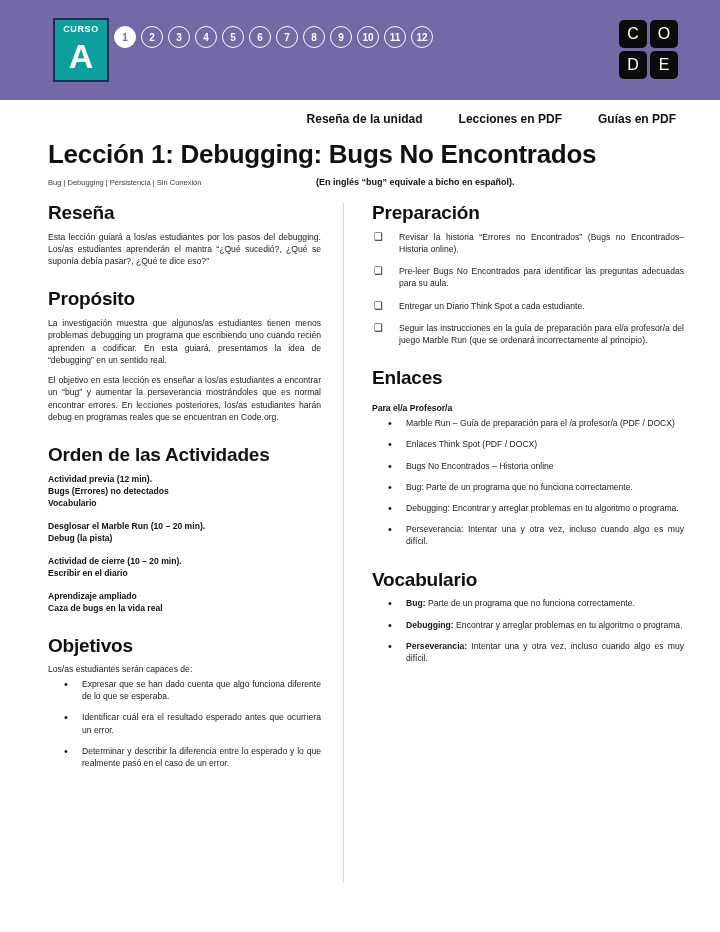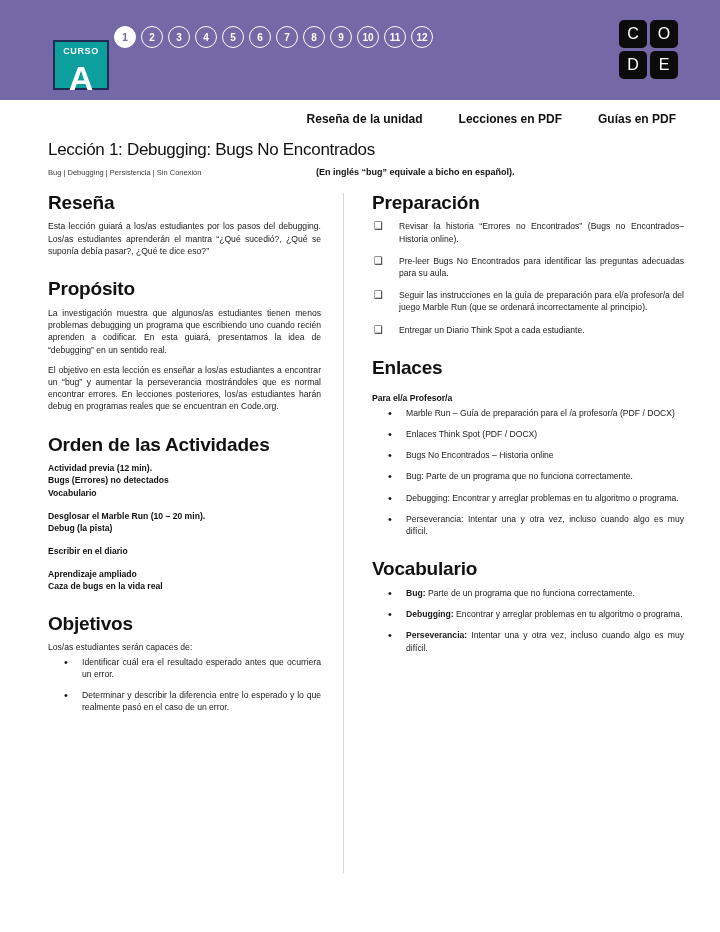--- a/index.html
+++ b/index.html
@@ -21,30 +21,29 @@
     position: relative;
     height: 100px;
     background: #7468a6;
     box-sizing: border-box;
   }
   .course-badge {
     position: absolute;
     left: 53px;
     top: 18px;
     width: 56px;
-    height: 50px;
+    height: 64px;
     background: #0d9e9e;
     border: 2px solid #1f2b52;
     box-sizing: border-box;
     display: flex;
     flex-direction: column;
     align-items: center;
     justify-content: flex-start;
     padding-top: 5px;
-    margin-top: 22px;
   }
   .course-badge .curso-word {
     color: #ffffff;
     font-size: 9px;
     font-weight: bold;
     letter-spacing: 0.6px;
     line-height: 1;
   }
   .course-badge .curso-letter {
     color: #ffffff;
@@ -119,22 +118,22 @@
   .top-links a {
     color: #111111;
     text-decoration: none;
   }
 
   
   .title-block {
     padding: 14px 48px 0 48px;
   }
   .lesson-title {
-    font-size: 17px;
-    font-weight: normal;
+    font-size: 26px;
+    font-weight: bold;
     color: #111111;
     letter-spacing: -0.3px;
     line-height: 1.15;
     margin: 0;
   }
   .subtitle-row {
     display: flex;
     margin-top: 7px;
     align-items: baseline;
   }
@@ -337,47 +336,49 @@
         <div class="activity-group">
           <div>Actividad previa (12 min).</div>
           <div>Bugs (Errores) no detectados</div>
           <div>Vocabulario</div>
         </div>
         <div class="activity-group">
           <div>Desglosar el Marble Run (10 – 20 min).</div>
           <div>Debug (la pista)</div>
         </div>
         <div class="activity-group">
+          <div>Actividad de cierre (10 – 20 min).</div>
           <div>Escribir en el diario</div>
         </div>
         <div class="activity-group">
           <div>Aprendizaje ampliado</div>
           <div>Caza de bugs  en la vida real</div>
         </div>
       </div>
 
     <h2 class="sec-head gap">Objetivos</h2>
     <p class="intro-line">Los/as estudiantes serán capaces de:</p>
     <ul class="bullets" id="objetivos-list">
+        <li>Expresar que se han dado cuenta que algo funciona diferente de lo que se esperaba.</li>
         <li>Identificar cuál era el resultado esperado antes que ocurriera un error.</li>
         <li>Determinar y describir la diferencia entre lo esperado y lo que realmente pasó en el caso de un error.</li>
       </ul>
 
   </div>
 
   <div class="col-divider"></div>
 
   <div class="col-right">
 
     <h2 class="sec-head">Preparación</h2>
     <ul class="checklist" id="preparacion-list">
         <li>Revisar la historia “Errores no Encontrados”  (Bugs no Encontrados– Historia online).</li>
         <li>Pre-leer Bugs No Encontrados para identificar las preguntas adecuadas para su aula.</li>
+        <li>Entregar un Diario Think Spot a cada estudiante.</li>
         <li>Seguir las instrucciones en la guía de preparación para el/a profesor/a del juego Marble Run (que se ordenará incorrectamente al principio).</li>
-        <li>Entregar un Diario Think Spot a cada estudiante.</li>
       </ul>
 
     <h2 class="sec-head gap">Enlaces</h2>
     <div class="sub-head first">Para el/a Profesor/a</div>
     <ul class="bullets" id="enlaces-teacher-list">
         <li>Marble Run – Guía de preparación para el /a profesor/a (PDF / DOCX)</li>
         <li>Enlaces Think Spot (PDF / DOCX)</li>
       </ul>
     <ul class="bullets" id="enlaces-student-list">
         <li>Bugs No Encontrados – Historia online</li>

